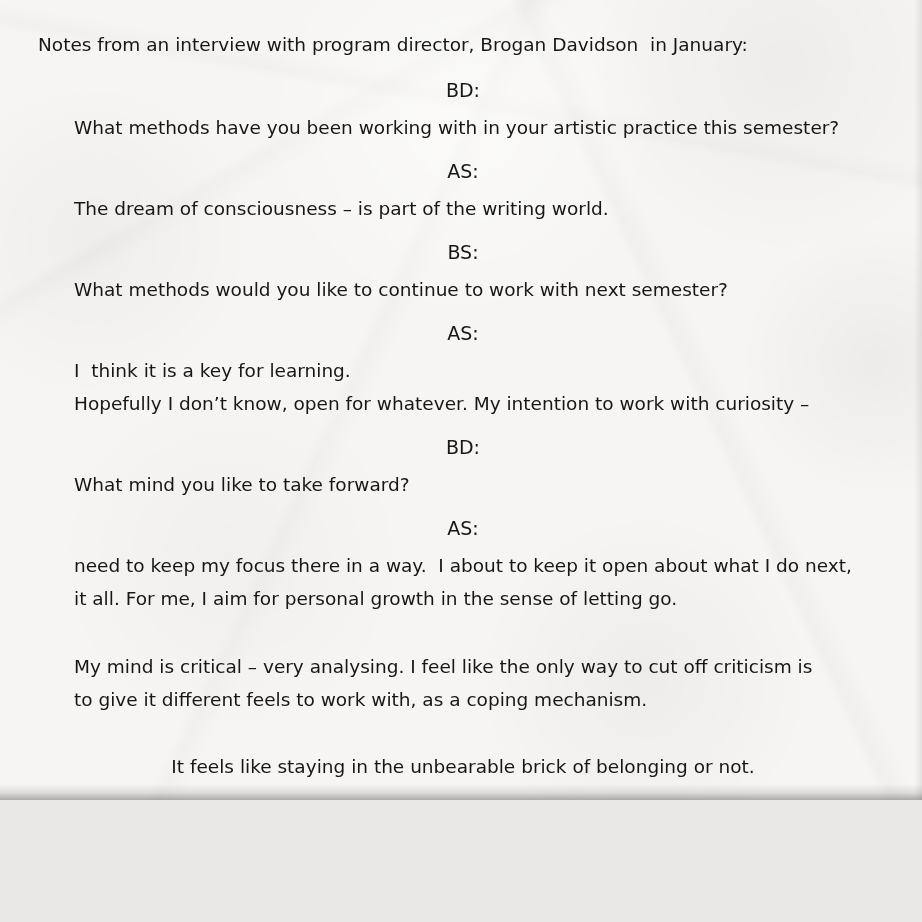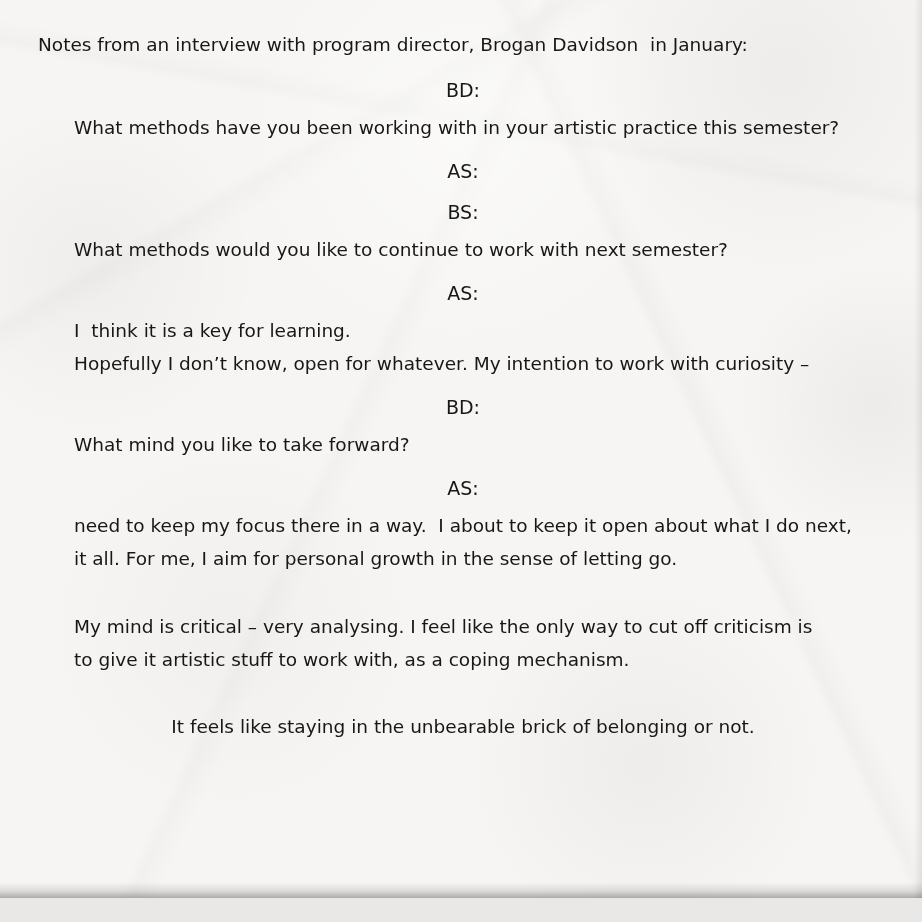--- a/index.html
+++ b/index.html
@@ -8,21 +8,21 @@
   }
   body {
     width: 922px;
     height: 922px;
     font-family: "DejaVu Sans", "Liberation Sans", sans-serif;
     background: #e9e8e6;
   }
   .paper {
     position: relative;
     width: 922px;
-    height: 898px;
+    height: 800px;
     background-color: #f6f5f3;
     overflow: hidden;
   }
   
   .paper .texture {
     position: absolute;
     inset: 0;
     pointer-events: none;
     background:
       radial-gradient(circle at 85% 8%,  rgba(0,0,0,0.035) 0, rgba(0,0,0,0) 18%),
@@ -96,20 +96,21 @@
 
     <p class="title">Notes from an interview with program director, Brogan Davidson  in January:</p>
 
     <section class="block">
       <p class="speaker">BD:</p>
       <p class="line">What methods have you been working with in your artistic practice this semester?</p>
     </section>
 
     <section class="block">
       <p class="speaker">AS:</p>
+      <p class="line">The dream of consciousness – is part of the writing world.</p>
     </section>
 
     <section class="block">
       <p class="speaker">BS:</p>
       <p class="line">What methods would you like to continue to work with next semester?</p>
     </section>
 
     <section class="block">
       <p class="speaker">AS:</p>
       <p class="line">I  think it is a key for learning.</p>
@@ -120,21 +121,21 @@
       <p class="speaker">BD:</p>
       <p class="line">What mind you like to take forward?</p>
     </section>
 
     <section class="block">
       <p class="speaker">AS:</p>
       <p class="line">need to keep my focus there in a way.  I about to keep it open about what I do next,</p>
       <p class="line">it all. For me, I aim for personal growth in the sense of letting go.</p>
       <div class="para-gap"></div>
       <p class="line">My mind is critical – very analysing. I feel like the only way to cut off criticism is</p>
-      <p class="line">to give it artistic stuff to work with, as a coping mechanism.</p>
+      <p class="line">to give it different feels to work with, as a coping mechanism.</p>
     </section>
 
     <p class="closing">It feels like staying in the unbearable brick of belonging or not.</p>
 
   </div>
 
   <div class="right-edge"></div>
   <div class="bottom-edge"></div>
 </div>
 

